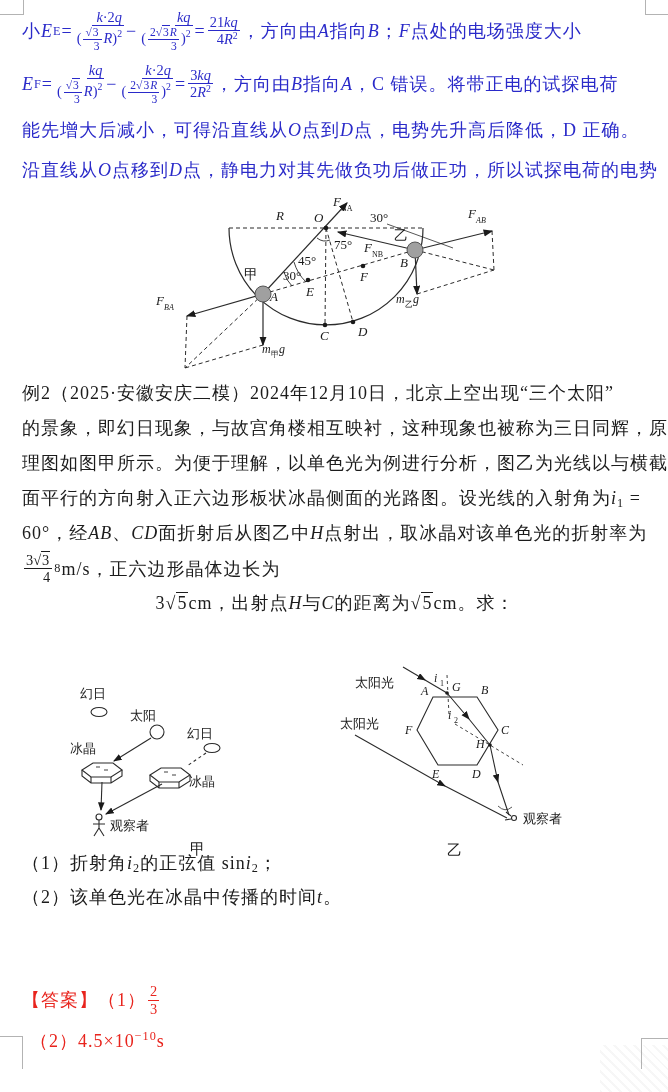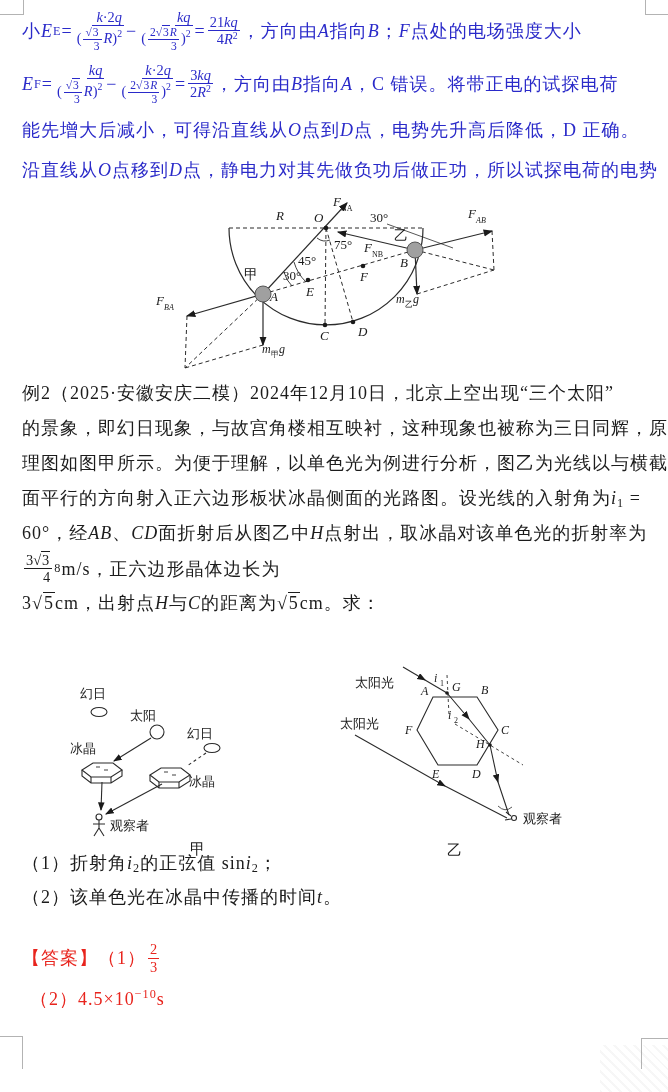--- a/index.html
+++ b/index.html
@@ -192,21 +192,21 @@
     <div class="tline" style="height:35px;line-height:35px;"><span class="t">面平行的方向射入正六边形板状冰晶侧面的光路图。设光线的入射角为</span><span class="v">i</span><span class="sb">1</span><span class="t"> =</span></div>
     <div class="tline" style="height:35px;line-height:35px;"><span class="t">60°，经</span><span class="v">AB</span><span class="t">、</span><span class="v">CD</span><span class="t">面折射后从图乙中</span><span class="v">H</span><span class="t">点射出，取冰晶对该单色光的折射率为</span></div>
     <div class="tline center-v" style="height:35px;">
         <span class="fr">
           <span class="nu"><span class="t">3</span><span class="sq">√<span class="sqv">3</span></span></span>
           <span class="de"><span class="t">4</span></span>
         </span>
         <span class="sp">8</span>
         <span class="t">m/s，正六边形晶体边长为</span>
       </div>
-    <div class="tline" style="height:35px;line-height:35px;"><span class="t">3</span><span class="sq">√<span class="sqv">5</span></span><span class="t">cm，出射点</span><span class="v">H</span><span class="t">与</span><span class="v">C</span><span class="t">的距离为</span><span class="sq">√<span class="sqv">5</span></span><span class="t">cm。求：</span></div>
+    <div class="tline" style="height:35px;line-height:35px;text-align:center;"><span class="t">3</span><span class="sq">√<span class="sqv">5</span></span><span class="t">cm，出射点</span><span class="v">H</span><span class="t">与</span><span class="v">C</span><span class="t">的距离为</span><span class="sq">√<span class="sqv">5</span></span><span class="t">cm。求：</span></div>
   </div>
 
   <svg style="left:60px;top:658px;" width="280" height="200" viewBox="0 0 280 200">
     <g stroke="#2b2b2b" fill="none" stroke-width="1.1">
       <ellipse cx="39" cy="54" rx="8" ry="4.5"></ellipse>
       <circle cx="97" cy="74" r="7"></circle>
       <ellipse cx="152" cy="90" rx="8" ry="4.5"></ellipse>
       <line x1="91" y1="80" x2="54" y2="103" marker-end="url(#ah)"></line>
       <line x1="146" y1="95" x2="127" y2="108" stroke-dasharray="3 3"></line>
       <line x1="42" y1="124" x2="41" y2="152" marker-end="url(#ah)"></line>
@@ -272,21 +272,21 @@
       <text x="188" y="168">观察者</text>
       <text x="112" y="200" font-size="15">乙</text>
     </g>
   </svg>
 
   <div class="block" style="top:846px;">
     <div class="tline" style="height:34px;line-height:34px;"><span class="t">（1）折射角</span><span class="v">i</span><span class="sb">2</span><span class="t">的正弦值 sin</span><span class="v">i</span><span class="sb">2</span><span class="t">；</span></div>
     <div class="tline" style="height:34px;line-height:34px;"><span class="t">（2）该单色光在冰晶中传播的时间</span><span class="v">t</span><span class="t">。</span></div>
   </div>
 
-  <div class="block" style="top:940px;">
+  <div class="block" style="top:982px;">
     <div class="tline center-v red" style="height:36px;">
         <span class="t">【答案】（1）</span>
         <span class="fr">
           <span class="nu"><span class="t">2</span></span>
           <span class="de"><span class="t">3</span></span>
         </span>
       </div>
     <div class="tline red" style="height:37px;line-height:37px;padding-left:8px;"><span class="t">（2）4.5×10</span><span class="sp">−10</span><span class="t">s</span></div>
   </div>
 

